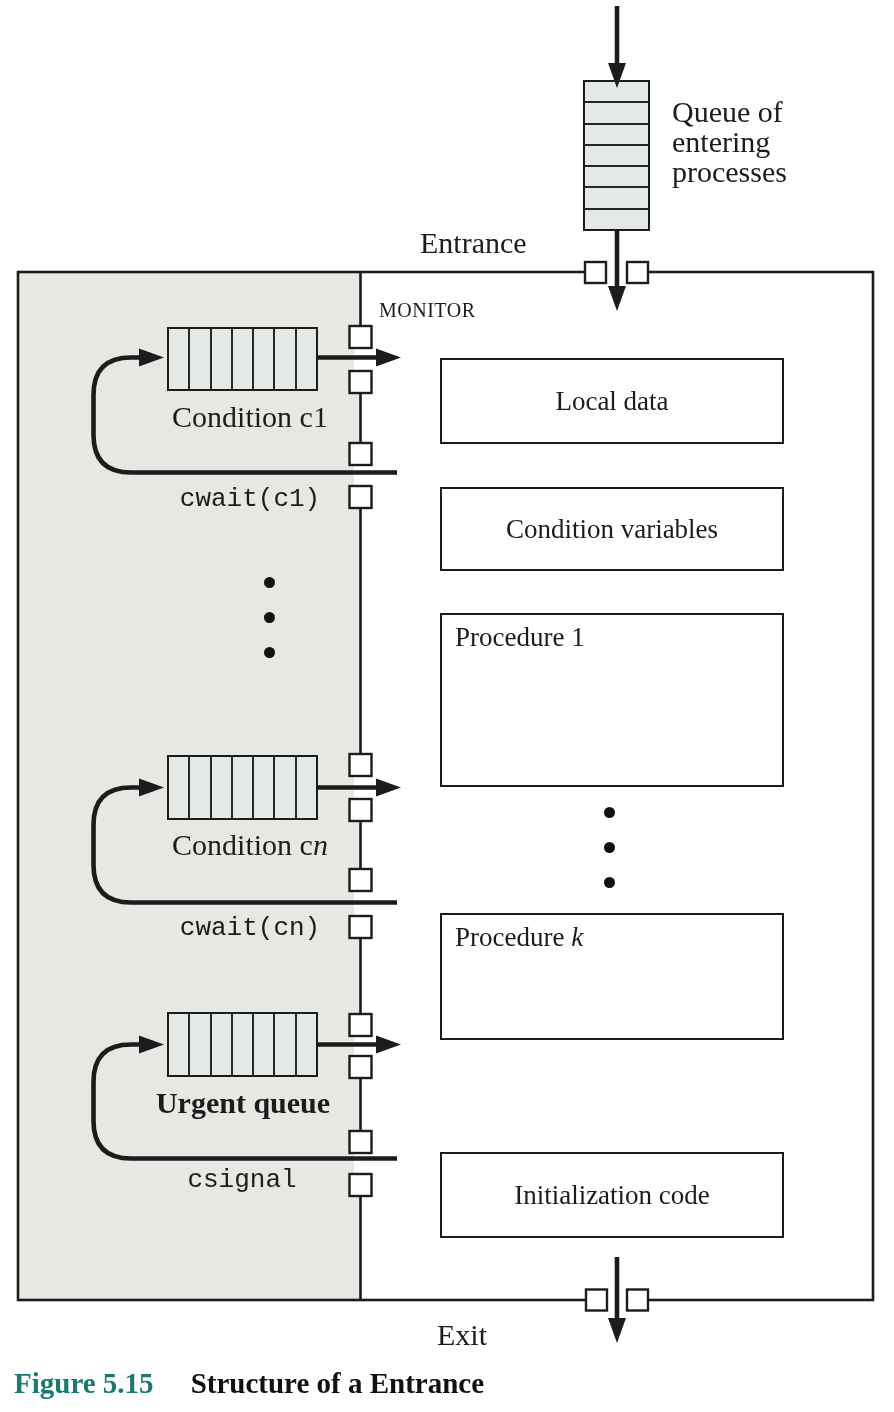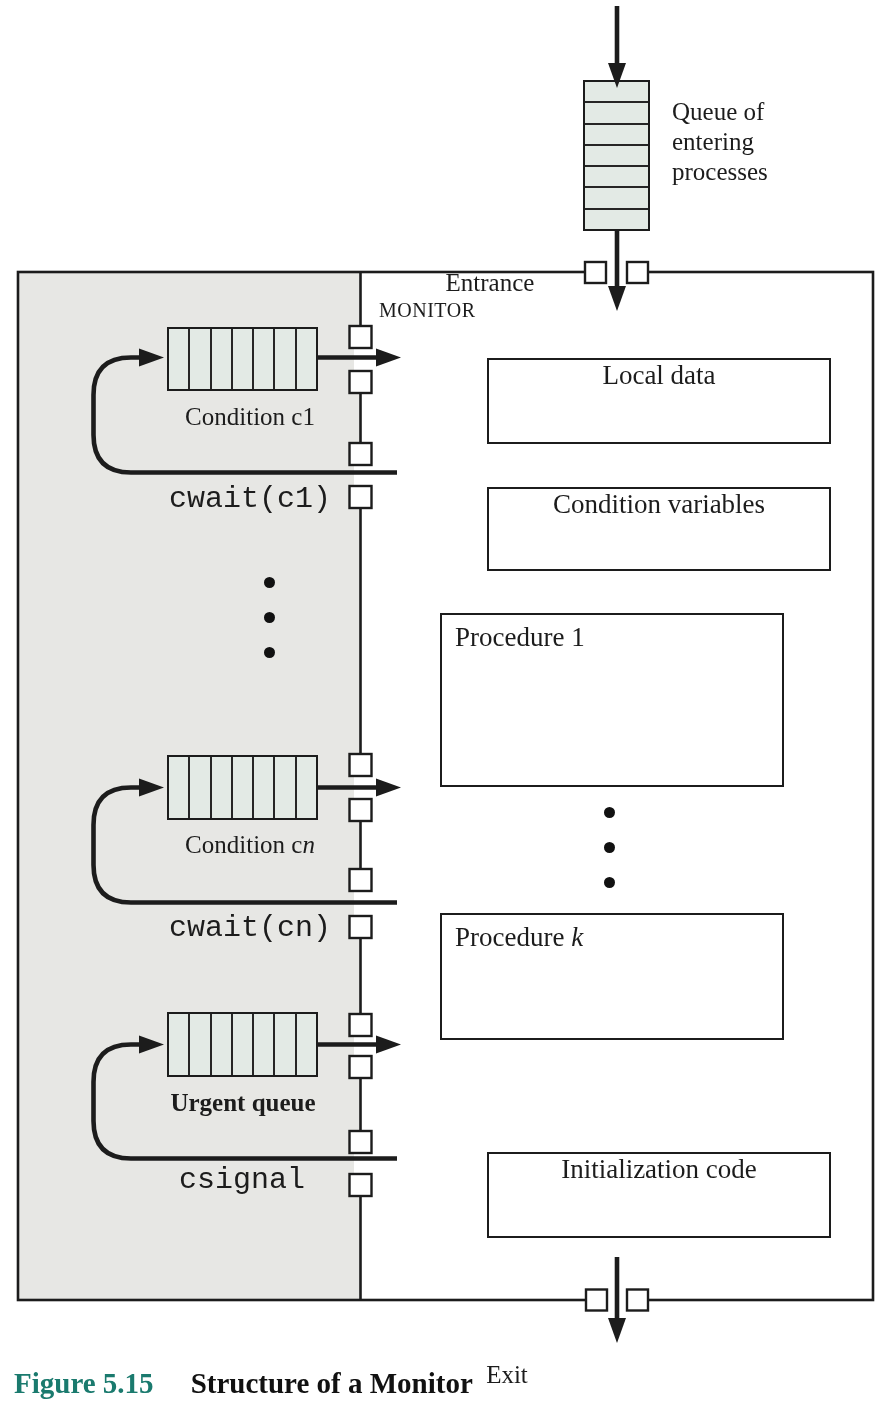--- a/index.html
+++ b/index.html
@@ -8,30 +8,30 @@
     width: 894px;
     height: 1412px;
     background: #ffffff;
     font-family: "Liberation Serif", serif;
     color: #1c1c1c;
     overflow: hidden;
   }
   .abs { position: absolute; }
   .label {
     position: absolute;
-    font-size: 25px;
+    font-size: 30px;
     line-height: 30px;
     color: #1c1c1c;
     white-space: pre-line;
   }
   .center { text-align: center; }
-  .right  { text-align: center; margin-top: 40px; }
+  .right  { text-align: left; }
   .mono {
     font-family: "Liberation Mono", monospace;
-    font-size: 30px;
+    font-size: 26px;
   }
   .italic { font-style: italic; }
 
   
   #waiting-area-fill {
     left: 18px; top: 272px;
     width: 342px; height: 1028px;
     background: #e7e7e4;
   }
 
@@ -56,22 +56,22 @@
     left: 440px;
     width: 344px;
     background: #ffffff;
     border: 2.2px solid #1c1c1c;
     box-sizing: border-box;
     font-size: 27px;
     z-index: 2;
   }
   .mbox.centered {
     display: flex;
+    align-items: center;
     justify-content: center;
-    margin-left: 47px;
   }
   .mbox.toplabel { padding: 7px 0 4px 13px; }
 
   
   .dots {
     position: absolute;
     display: flex;
     flex-direction: column;
     gap: 24px;
     z-index: 3;
@@ -259,16 +259,16 @@
 
   <div class="label txt center mono" style="left:140px; top:913px; width:220px;">cwait(cn)</div>
 
   <div class="label txt center" style="left:143px; top:1088px; width:200px;font-weight:bold;">Urgent queue</div>
 
   <div class="label txt center mono" style="left:132px; top:1165px; width:220px;">csignal</div>
 
   <div class="label txt right" style="left:437px; top:1320px; width:140px;">Exit</div>
 
   <div id="caption">
-    <span class="fignum">Figure 5.15</span><span class="figtitle">Structure of a Monitor</span>
+    <span class="fignum">Figure 5.15</span><span class="figtitle">Structure of a Entrance</span>
   </div>
 
 </div>
 
 </body></html>

